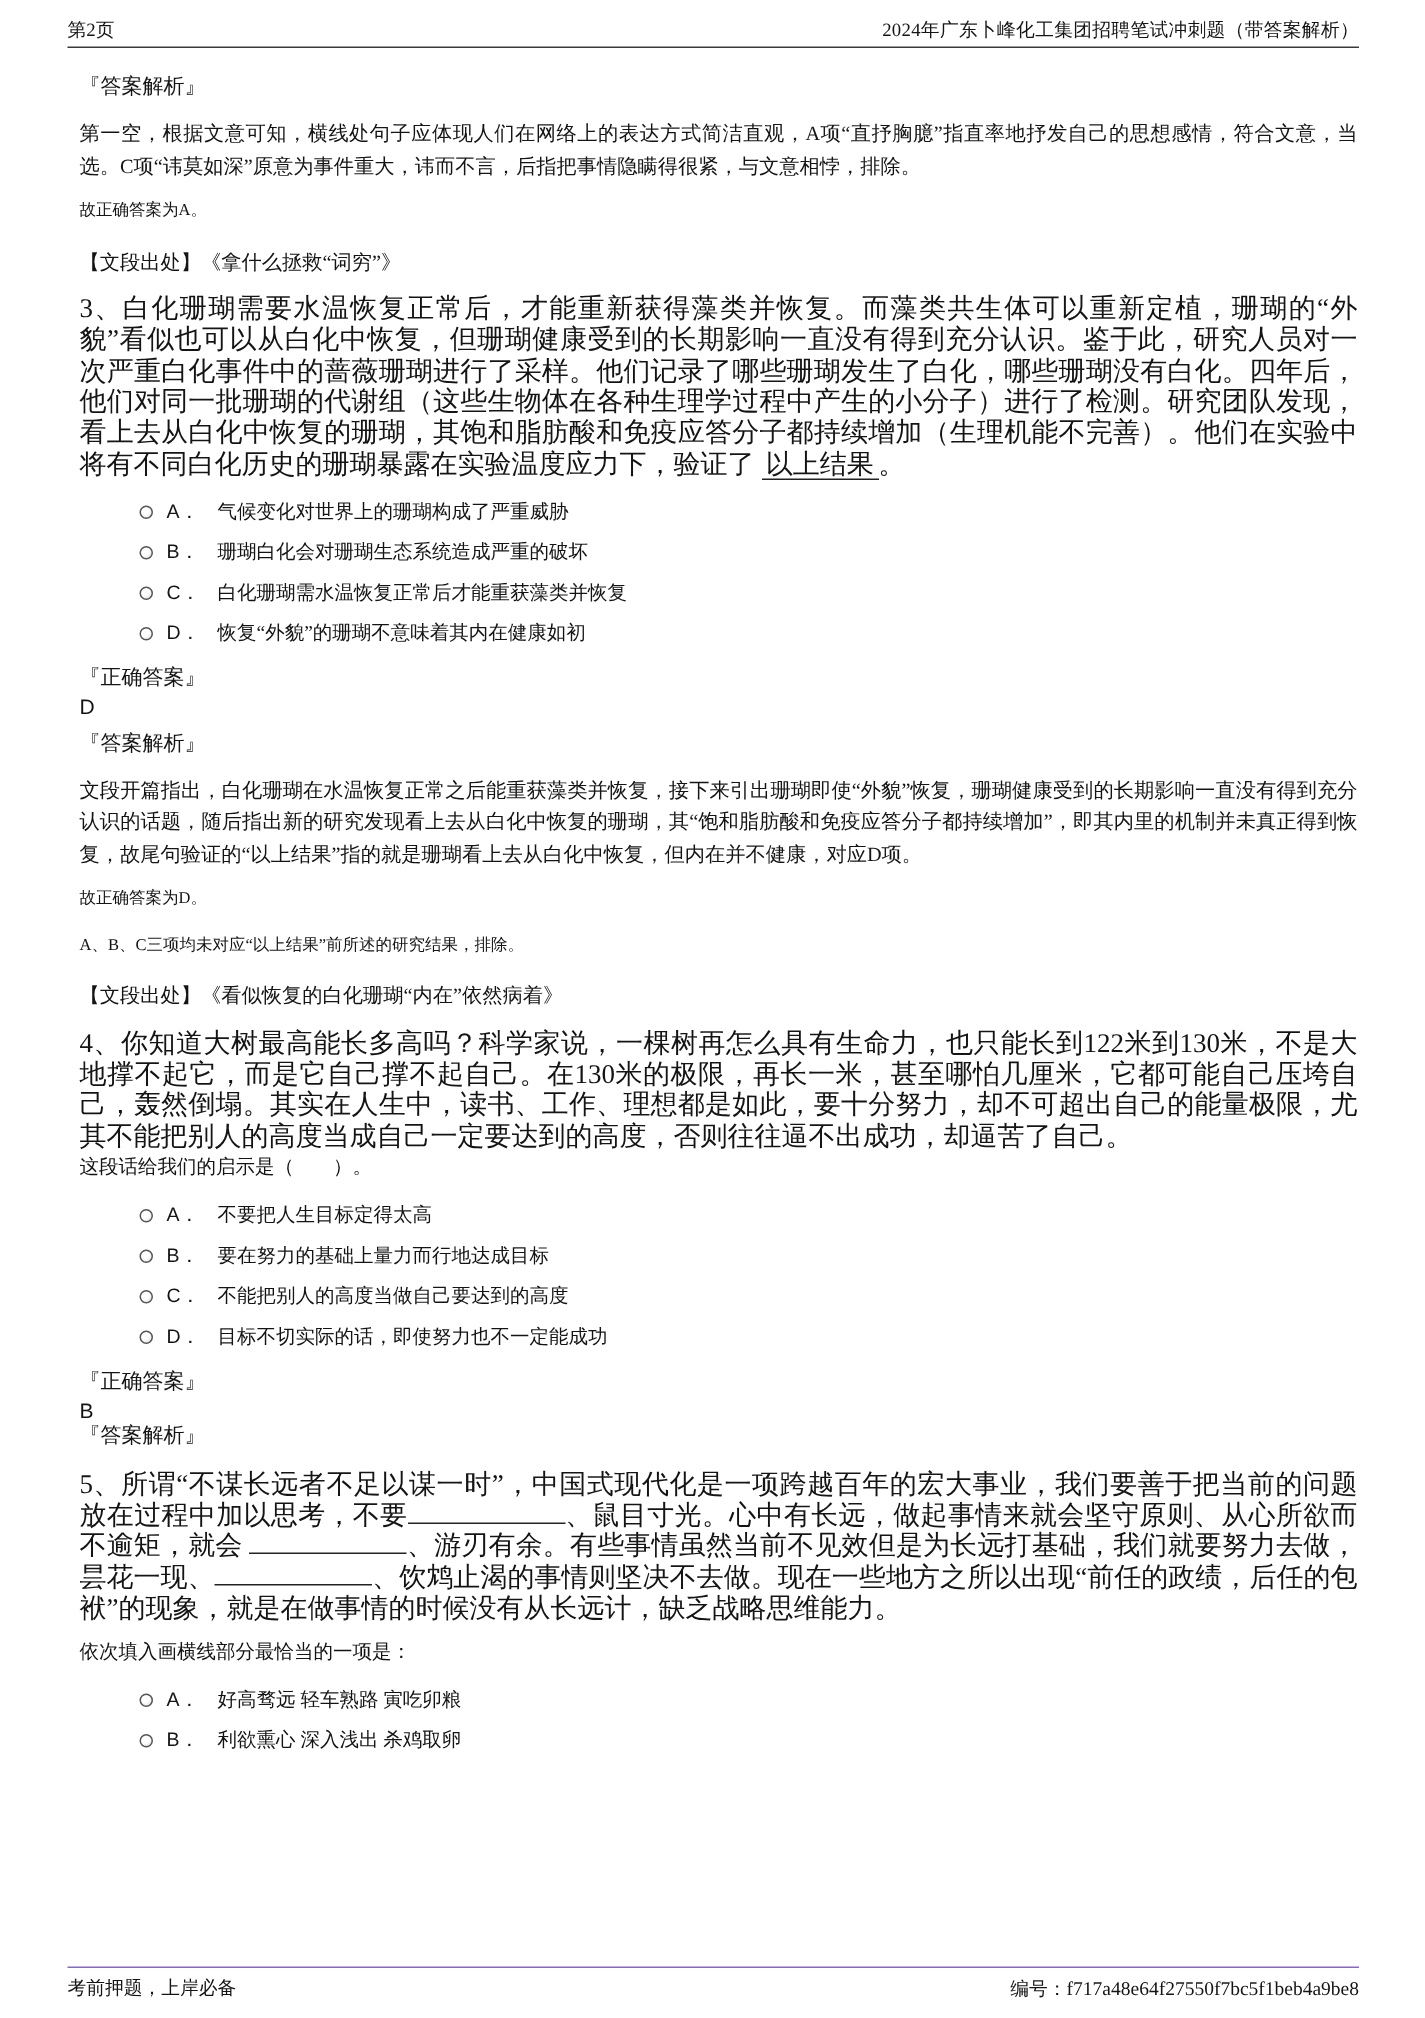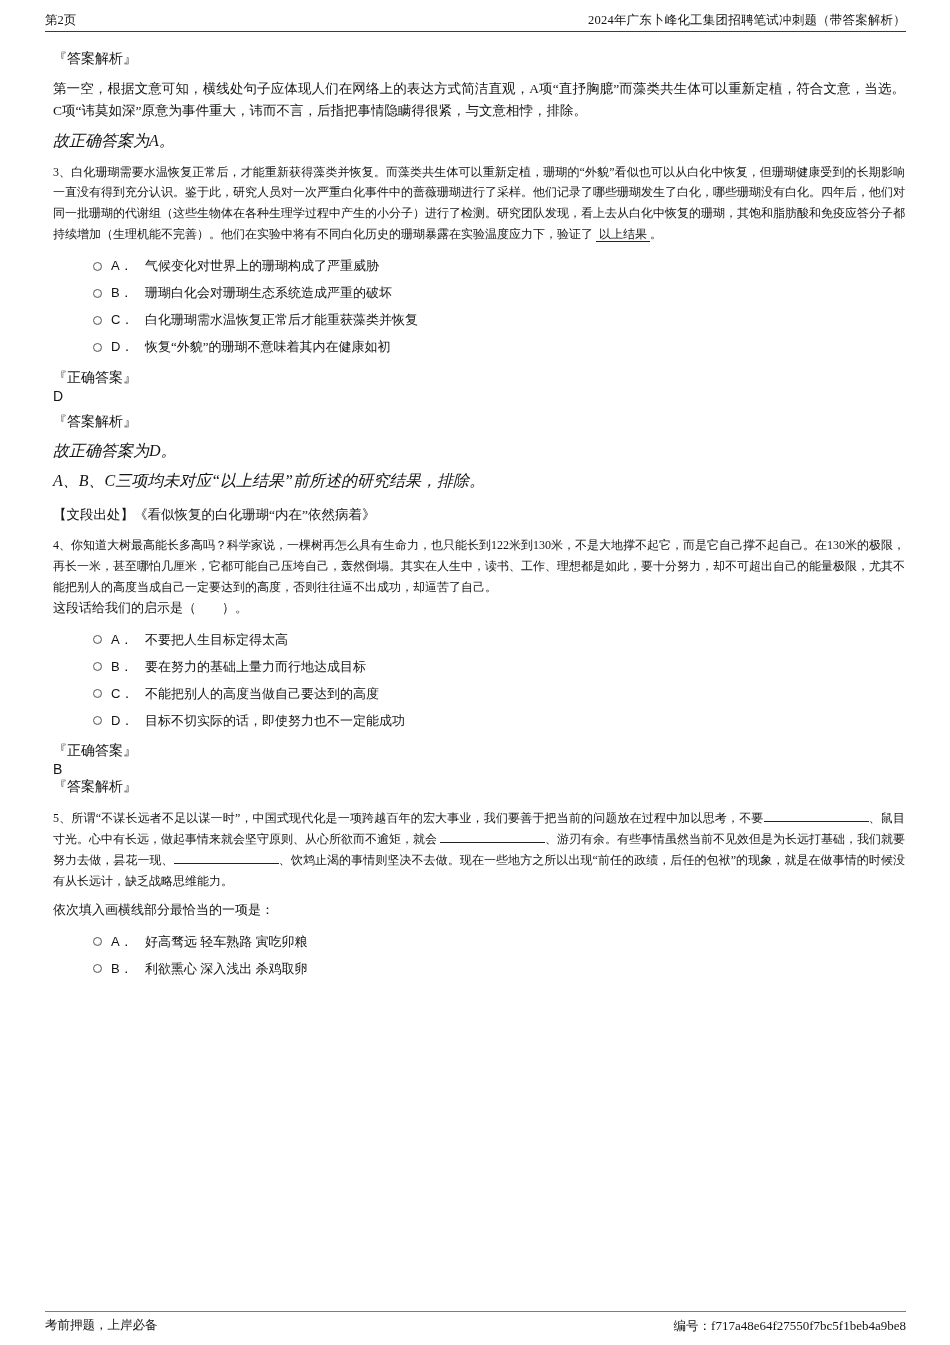--- a/index.html
+++ b/index.html
@@ -20,24 +20,24 @@
   }
   .header .pageno { font-family:"Liberation Serif","DejaVu Serif",serif; }
   .header .doctitle { letter-spacing:0.2px; }
 
   
   .main { position:absolute; top:44px; left:53px; right:45px; }
 
   .lbl { font-size:14px; line-height:18px; margin-top:6px; }
   .para { font-size:13.5px; line-height:21.5px; text-align:justify; margin-top:10px; }
   .para.first { margin-top:12px; }
-  .concl { font-size:16px; line-height:21.5px; margin-top:9px;font-style:italic; }
+  .concl { font-size:11px; line-height:21.5px; margin-top:9px; }
   .source { font-size:13.5px; line-height:21.5px; margin-top:12px; }
 
-  .qstem { font-size:12px; line-height:20.8px; text-align:justify; margin-top:10px;font-family:Liberation Serif, serif; }
+  .qstem { font-size:18px; line-height:20.8px; text-align:justify; margin-top:10px;font-family:Liberation Serif, serif; }
   .qprompt { font-size:13px; line-height:20.8px; margin-top:8px; }
 
   .u { border-bottom:1px solid #222; padding:0 3px; }
 
   .blank {
     display:inline-block; width:105px; height:13px;
     border-bottom:1px solid #222; vertical-align:baseline;
   }
 
   .options { margin-top:8px; }
@@ -79,22 +79,23 @@
 <div class="page">
 
   <div class="header">
     <span class="pageno">第2页</span>
     <span class="doctitle">2024年广东卜峰化工集团招聘笔试冲刺题（带答案解析）</span>
   </div>
 
   <div class="main">
 
     <div class="lbl">『答案解析』</div>
-    <div class="para">第一空，根据文意可知，横线处句子应体现人们在网络上的表达方式简洁直观，A项“直抒胸臆”而藻类共生体可以重新定植，符合文意，当选。C项“讳莫如深”原意为事件重大，讳而不言，后指把事情隐瞒得很紧，与文意相悖，排除。</div>
+    <div class="para">第一空，根据文意可知，横线处句子应体现人们在网络上的表达方式简洁直观，A项“直抒胸臆”指直率地抒发自己的思想感情，符合文意，当选。C项“讳莫如深”原意为事件重大，讳而不言，后指把事情隐瞒得很紧，与文意相悖，排除。</div>
     <div class="concl">故正确答案为A。</div>
+    <div class="source">【文段出处】《拿什么拯救“词穷”》</div>
 
     <div class="qstem"><span>3、白化珊瑚需要水温恢复正常后，才能重新获得藻类并恢复。而藻类共生体可以重新定植，珊瑚的“外貌”看似也可以从白化中恢复，但珊瑚健康受到的长期影响一直没有得到充分认识。鉴于此，研究人员对一次严重白化事件中的蔷薇珊瑚进行了采样。他们记录了哪些珊瑚发生了白化，哪些珊瑚没有白化。四年后，他们对同一批珊瑚的代谢组（这些生物体在各种生理学过程中产生的小分子）进行了检测。研究团队发现，看上去从白化中恢复的珊瑚，其饱和脂肪酸和免疫应答分子都持续增加（生理机能不完善）。他们在实验中将有不同白化历史的珊瑚暴露在实验温度应力下，验证了</span> <span class="u">以上结果</span><span>。</span></div>
 
     <div class="options">
       <div class="opt">
         <span class="radio"></span>
         <span class="optletter">A．</span>
         <span class="opttext">气候变化对世界上的珊瑚构成了严重威胁</span>
       </div>
       <div class="opt">
@@ -110,20 +111,21 @@
       <div class="opt">
         <span class="radio"></span>
         <span class="optletter">D．</span>
         <span class="opttext">恢复“外貌”的珊瑚不意味着其内在健康如初</span>
       </div>
     </div>
 
     <div class="anslabel">『正确答案』</div>
     <div class="ansletter">D</div>
     <div class="anslabel">『答案解析』</div>
+    <div class="para">文段开篇指出，白化珊瑚在水温恢复正常之后能重获藻类并恢复，接下来引出珊瑚即使“外貌”恢复，珊瑚健康受到的长期影响一直没有得到充分认识的话题，随后指出新的研究发现看上去从白化中恢复的珊瑚，其“饱和脂肪酸和免疫应答分子都持续增加”，即其内里的机制并未真正得到恢复，故尾句验证的“以上结果”指的就是珊瑚看上去从白化中恢复，但内在并不健康，对应D项。</div>
     <div class="concl">故正确答案为D。</div>
     <div class="concl">A、B、C三项均未对应“以上结果”前所述的研究结果，排除。</div>
     <div class="source">【文段出处】《看似恢复的白化珊瑚“内在”依然病着》</div>
 
     <div class="qstem">4、你知道大树最高能长多高吗？科学家说，一棵树再怎么具有生命力，也只能长到122米到130米，不是大地撑不起它，而是它自己撑不起自己。在130米的极限，再长一米，甚至哪怕几厘米，它都可能自己压垮自己，轰然倒塌。其实在人生中，读书、工作、理想都是如此，要十分努力，却不可超出自己的能量极限，尤其不能把别人的高度当成自己一定要达到的高度，否则往往逼不出成功，却逼苦了自己。</div>
     <div class="qprompt" style="margin-top:0;">这段话给我们的启示是（　　）。</div>
 
     <div class="options">
       <div class="opt">
         <span class="radio"></span>

